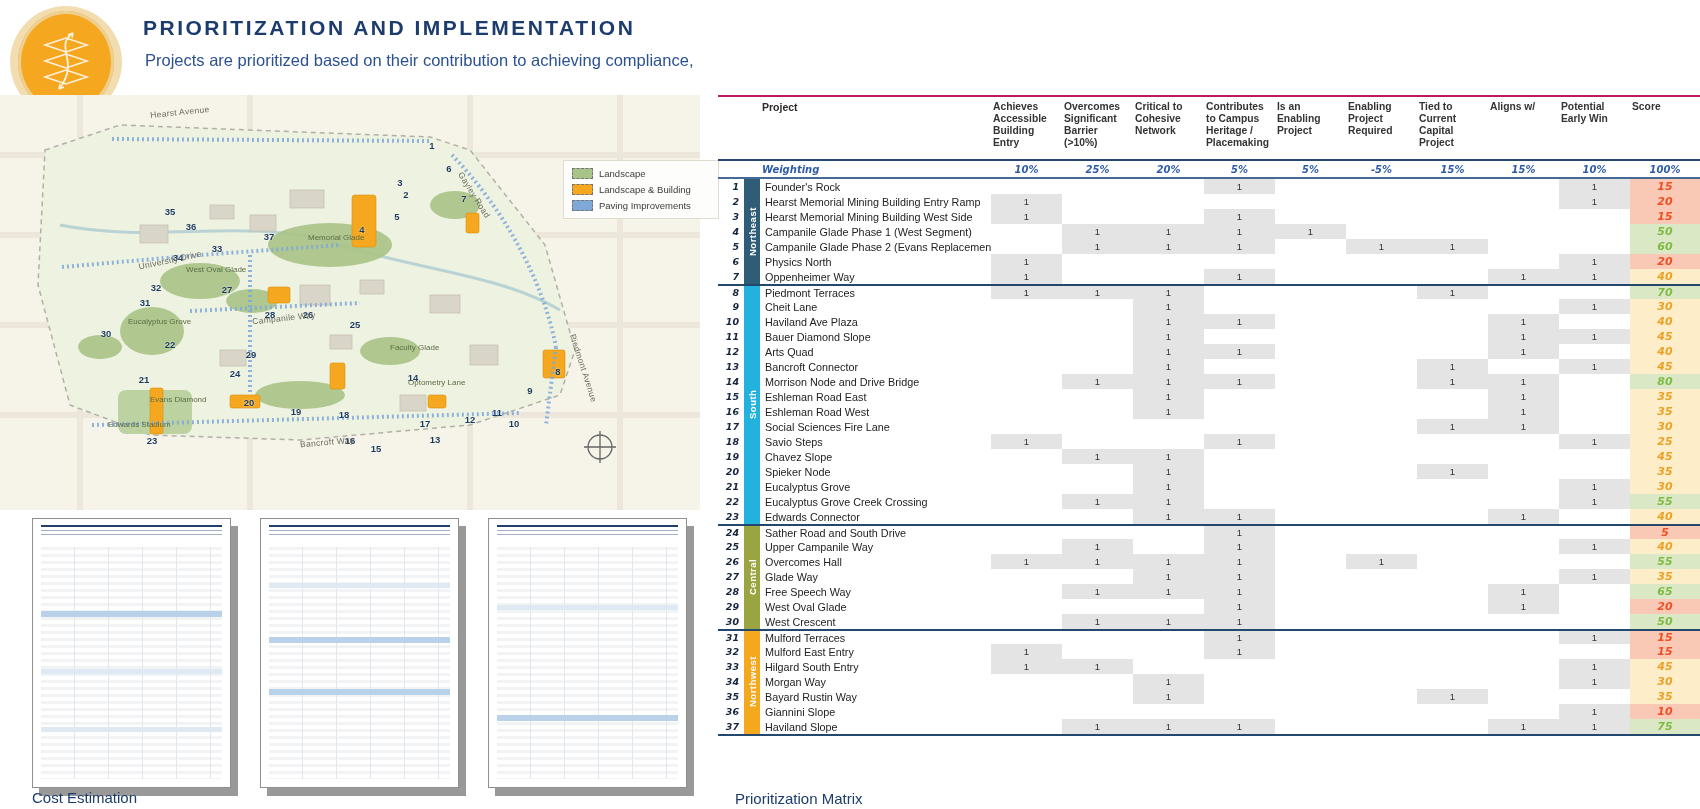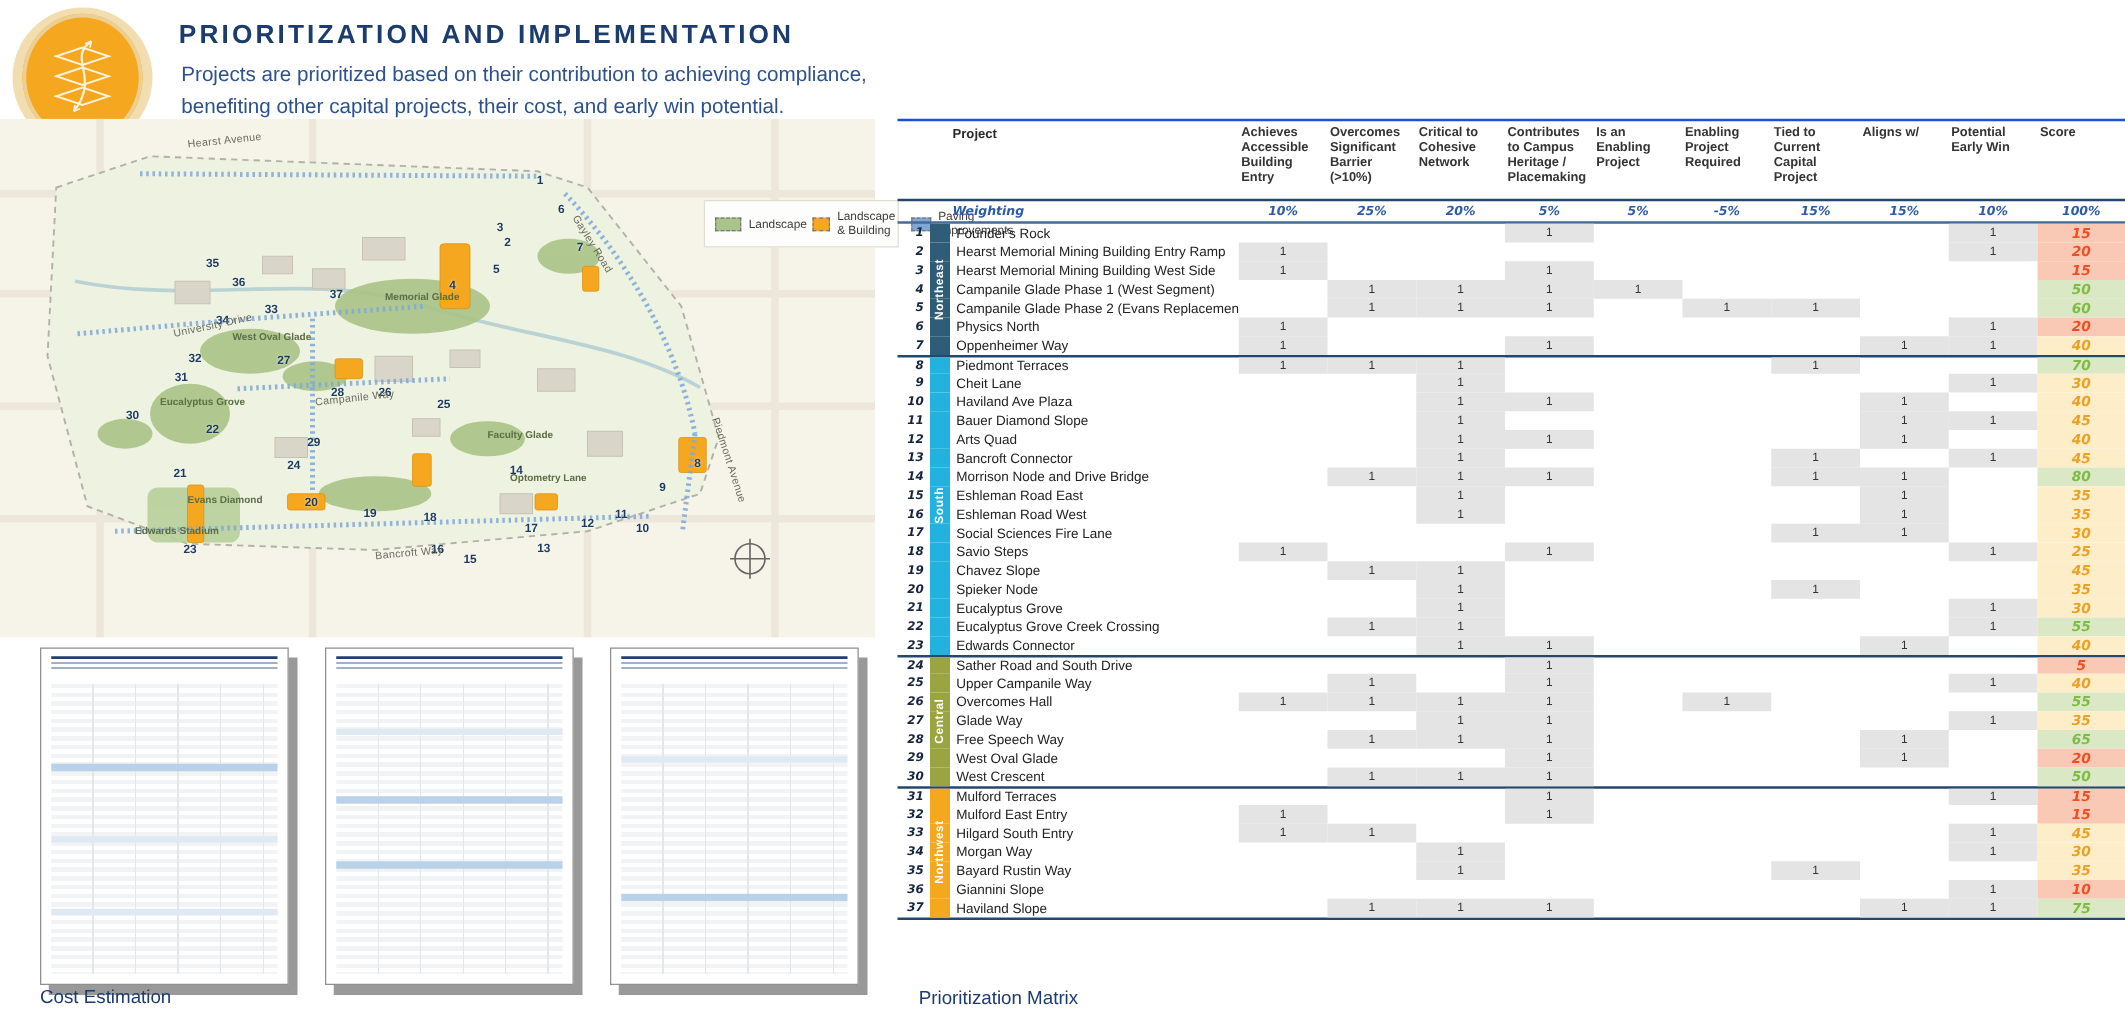--- a/index.html
+++ b/index.html
@@ -15,42 +15,42 @@
         letter-spacing:2.5px;color:#1d3c6e;}
   .page-subtitle{position:absolute;left:145px;top:48px;font-size:16.5px;font-weight:400;
         color:#2b5191;line-height:1.5;}
 
   
   .map-wrap{position:absolute;left:0;top:95px;width:700px;height:415px;}
   .map-wrap svg{position:absolute;left:0;top:0;}
   .map-marker{position:absolute;font-size:9.5px;font-weight:700;color:#1c3a5e;
         transform:translate(-50%,-50%);text-shadow:0 0 2px #ffffffcc;}
   .street-label{position:absolute;font-size:8.5px;color:#6b6b5e;white-space:nowrap;letter-spacing:.3px;}
-  .place-label{position:absolute;font-size:8px;font-weight:700;color:#5c6e46;white-space:nowrap;}
+  .place-label{position:absolute;font-size:8px;font-weight:400;color:#5c6e46;white-space:nowrap;}
   .legend{position:absolute;left:563px;top:65px;width:138px;background:#fdfdfb;
-        border:1px solid #e0ddd0;padding:7px 8px;display:flex;flex-direction:row;gap:5px;}
+        border:1px solid #e0ddd0;padding:7px 8px;display:flex;flex-direction:column;gap:5px;}
   .legend-row{display:flex;align-items:center;gap:6px;}
   .legend-swatch{width:19px;height:9px;border:1px dashed #777;}
   .legend-label{font-size:9.5px;color:#3c3c3c;}
 
   
   .sheet{position:absolute;top:518px;width:197px;height:268px;background:#fff;
         border:1px solid #8f8f8f;box-shadow:7px 8px 0 rgba(70,70,70,.55);}
   .sheet-head{position:absolute;top:6px;left:8px;right:8px;height:16px;
         background:linear-gradient(#21406e 0 2.5px,transparent 2.5px 5px,#9fb1c6 5px 6.5px,transparent 6.5px 9px,#9fb1c6 9px 10.5px,transparent 10.5px);}
   .sheet-body{position:absolute;top:28px;left:8px;right:8px;bottom:8px;
         background:
           repeating-linear-gradient(90deg,transparent 0 33px,#e3e7eb 33px 34px),
           repeating-linear-gradient(#f1f3f5 0 3.5px,#ffffff 3.5px 7px);}
   .hl{position:absolute;left:8px;right:8px;height:6px;background:#b9d2e9;}
   .hl2{position:absolute;left:8px;right:8px;height:5px;background:#dfe9f3;}
   .caption{position:absolute;font-size:15px;color:#1d3c6e;}
 
   
-  .matrix{position:absolute;left:718px;top:95px;width:982px;border-top:2px solid #1d4ed8;}
+  .matrix{position:absolute;left:718px;top:95px;width:982px;border-top:2px solid #be185d;}
   .mx-row{display:grid;grid-template-columns:26px 16px 231px repeat(9,71px) 70px;
         align-items:stretch;box-sizing:border-box;}
   .mx-head{min-height:64px;border-bottom:2px solid #24476e;}
   .mx-hcell{font-size:10.3px;font-weight:700;color:#343434;line-height:1.18;padding:4px 4px 0 2px;}
   .mx-hname{font-size:10.5px;font-weight:700;color:#2a2a2a;padding:4px 0 0 2px;}
   .mx-weight-row{height:18px;border-bottom:2px solid #476a94;}
   .mx-wlabel{font-style:italic;font-weight:700;color:#2e5ba8;font-size:10px;
         font-family:"DejaVu Sans",sans-serif;padding-left:2px;align-self:center;}
   .mx-wcell{font-style:italic;font-weight:700;color:#2e5ba8;font-size:10px;text-align:center;
         font-family:"DejaVu Sans",sans-serif;align-self:center;}
@@ -87,21 +87,20 @@
         <path d="M38 4 C18 18 46 32 24 60" stroke-width="1.8"></path>
         <path d="M38 4 L33 6 M38 4 L37 9" stroke-width="1.4"></path>
         <path d="M24 60 L29 58 M24 60 L25 55" stroke-width="1.4"></path>
       </g>
     </svg>
   </div>
 </div>
 <div class="page-title">PRIORITIZATION AND IMPLEMENTATION</div>
 <div class="page-subtitle">
   <div>Projects are prioritized based on their contribution to achieving compliance,</div>
-  <div>benefiting other capital projects, their cost, and early win potential.</div>
 </div>
 
 <div class="map-wrap">
   <svg width="700" height="415" viewBox="0 0 700 415">
     <rect x="0" y="0" width="700" height="415" fill="#f6f3e9"></rect>
     <path d="M0 60 H700 M0 140 H700 M0 230 H700 M0 320 H700 M80 0 V415 M250 0 V415 M470 0 V415 M620 0 V415" stroke="#ece7da" stroke-width="6" fill="none"></path>
     <polygon points="45,55 120,30 430,42 470,55 545,150 575,255 560,300 470,330 300,345 150,340 70,310 38,190" fill="#eef2e1" stroke="#b1b1a6" stroke-width="1.5" stroke-dasharray="5 4"></polygon>
     <path d="M60 130 C160 150 250 120 340 150 C420 175 500 180 560 215" stroke="#a3c6cf" stroke-width="3" fill="none" opacity=".7"></path>
     <g fill="#aac487" opacity=".9">
       <ellipse cx="330" cy="150" rx="62" ry="22"></ellipse>

